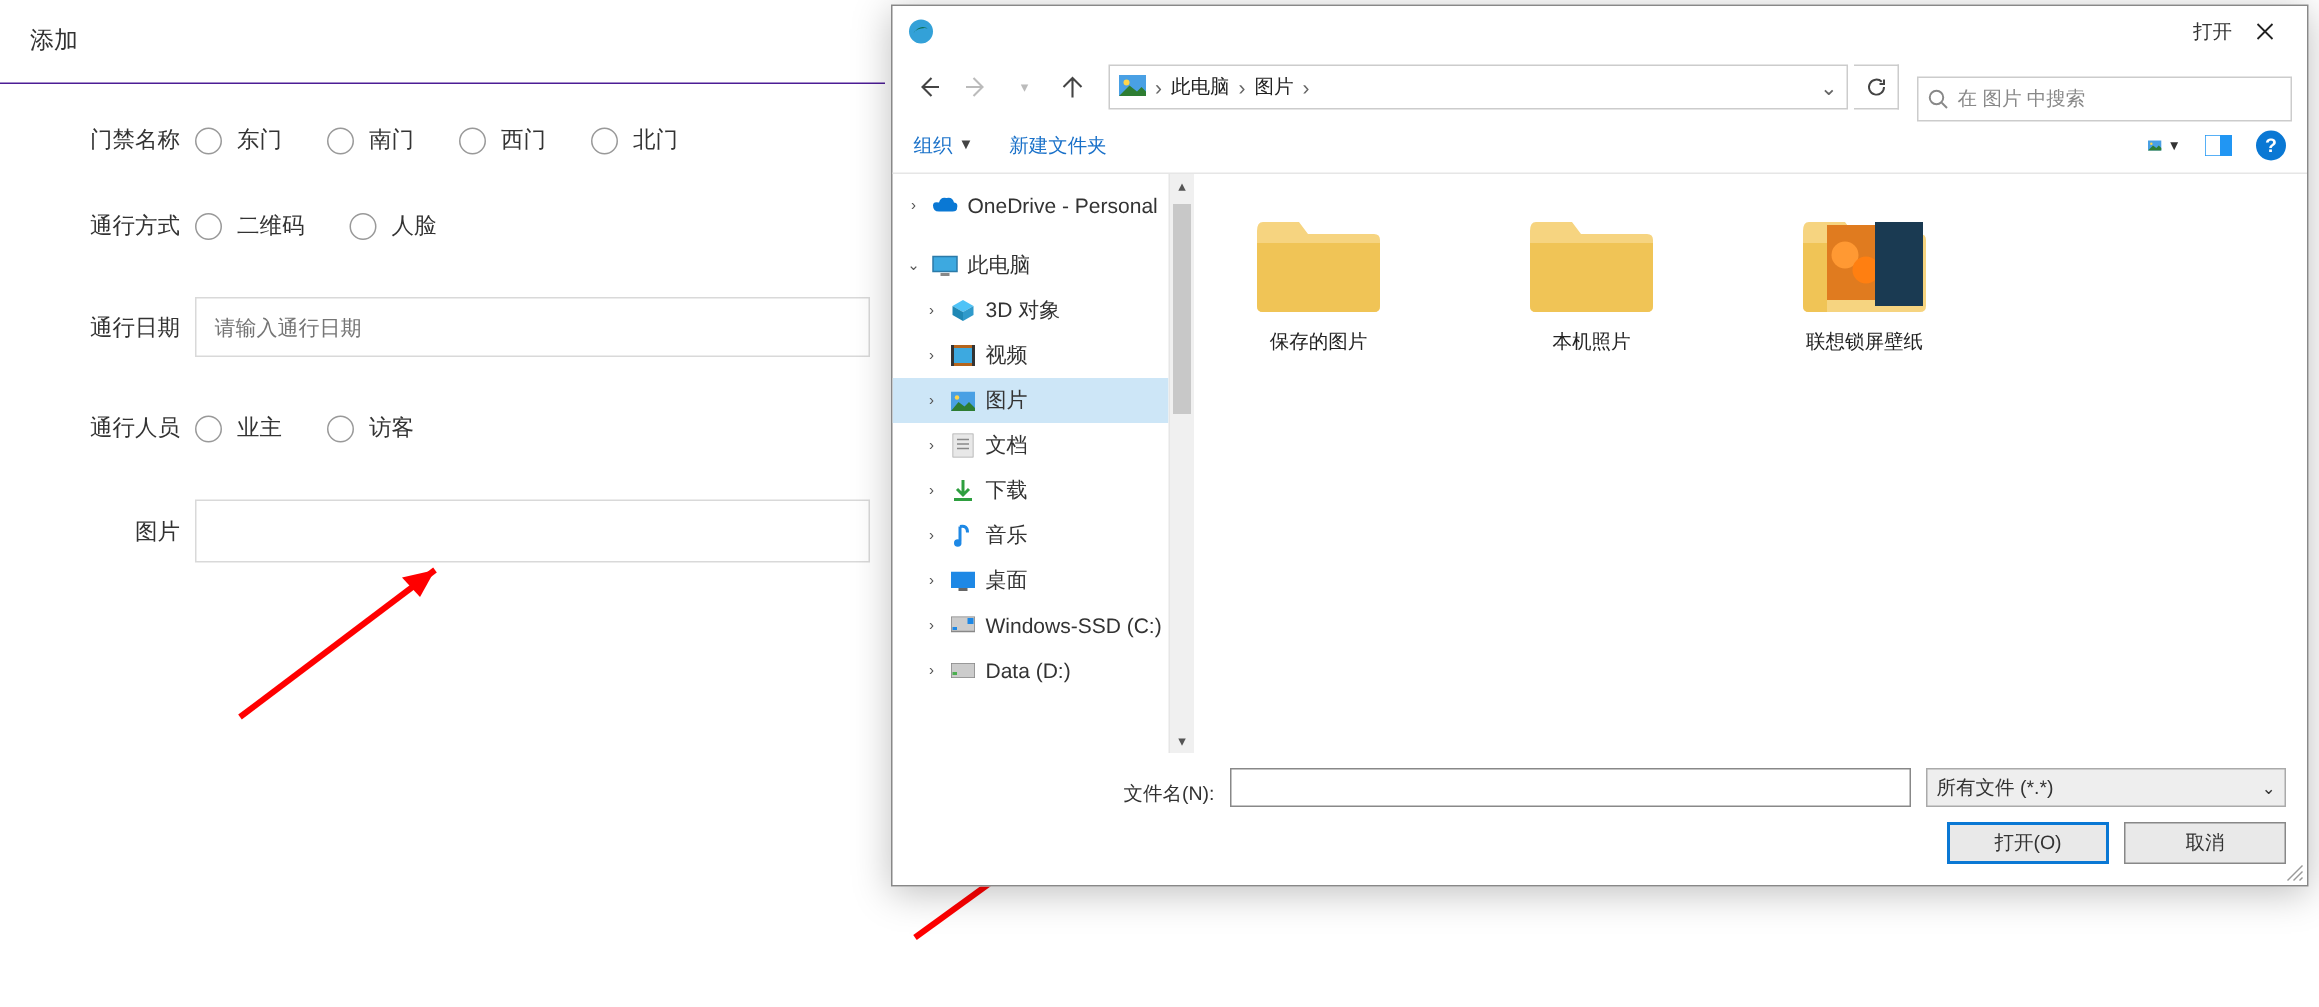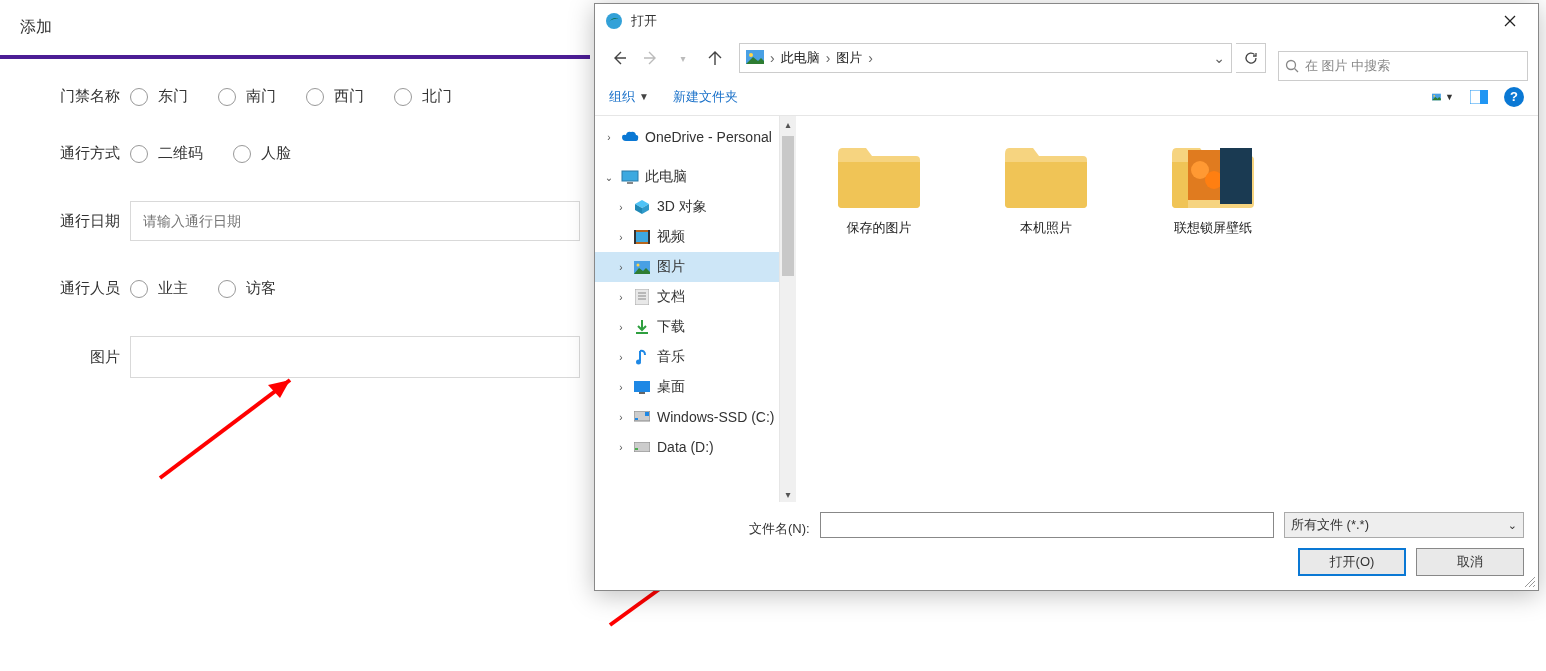--- a/index.html
+++ b/index.html
@@ -1,39 +1,39 @@
 <!DOCTYPE html>
 <html><head>
 <meta charset="utf-8">
 <style>
   * { box-sizing: border-box; margin: 0; padding: 0; font-family: "Microsoft YaHei", "Segoe UI", sans-serif; }
   body { width: 1546px; height: 671px; background: #fff; position: relative; overflow: hidden; font-size: 14px; color: #333; }
 
   
   .form-panel { position: absolute; left: 0; top: 0; width: 590px; height: 671px; background: #fff; }
-  .form-title { font-size: 16px; padding: 17px 0 17px 20px; color: #333; border-bottom: 4px solid #4c1d95; }
+  .form-title { font-size: 16px; padding: 17px 0 17px 20px; color: #333; border-bottom: 1px solid #4c1d95; }
   .form-body { padding: 28px 0 0 36px; }
   .form-row { display: flex; align-items: center; margin-bottom: 38px; }
   .form-label { width: 84px; text-align: right; margin-right: 10px; font-size: 15px; color: #333; }
   .radio-group { display: flex; gap: 30px; }
   .radio-item { display: flex; align-items: center; cursor: pointer; }
   .radio-circle { width: 18px; height: 18px; border: 1px solid #999; border-radius: 50%; margin-right: 10px; }
   .radio-label { font-size: 15px; color: #333; font-family: Liberation Mono, monospace; }
   .text-input { width: 450px; height: 40px; border: 1px solid #d9d9d9; padding: 0 12px; font-size: 14px; outline: none; }
   .image-upload { width: 450px; height: 42px; border: 1px solid #d9d9d9; }
 
   
   .arrow1 { position: absolute; left: 150px; top: 370px; width: 160px; height: 110px; pointer-events: none; }
   .arrow2 { position: absolute; left: 600px; top: 475px; width: 220px; height: 155px; pointer-events: none; }
 
   
   .file-dialog { position: absolute; left: 594px; top: 3px; width: 945px; height: 588px; background: #fff; border: 1px solid #888; box-shadow: 0 4px 24px rgba(0,0,0,.25); display: flex; flex-direction: column; }
   .dlg-titlebar { height: 34px; display: flex; align-items: center; padding: 0 6px 0 10px; }
   .dlg-app-icon { width: 18px; height: 18px; margin-right: 8px; }
-  .dlg-title { font-size: 13px; flex: 1; }
+  .dlg-title { font-size: 13px; flex: 1; text-align: right; }
   .dlg-close { width: 44px; height: 28px; display: flex; align-items: center; justify-content: center; cursor: pointer; }
 
   .dlg-nav { height: 40px; display: flex; align-items: center; padding: 0 10px; gap: 4px; }
   .nav-btn { width: 28px; height: 28px; display: flex; align-items: center; justify-content: center; color: #666; cursor: pointer; }
   .nav-btn.disabled { color: #bbb; }
   .addr-bar { flex: 1; height: 30px; border: 1px solid #ccc; display: flex; align-items: center; padding: 0 6px; gap: 6px; background: #fff; margin-left: 6px; }
   .addr-bar .crumb { display: flex; align-items: center; gap: 4px; font-size: 13px; color: #222; cursor: pointer; }
   .addr-bar .sep { color: #666; }
   .addr-drop { color: #666; margin-left: auto; }
   .refresh-btn { width: 30px; height: 30px; border: 1px solid #ccc; border-left: none; display: flex; align-items: center; justify-content: center; cursor: pointer; }
@@ -52,21 +52,21 @@
   .tree-item.selected { background: #cde6f7; }
   .tree-arrow { width: 12px; color: #555; font-size: 10px; display:inline-block; text-align:center; }
   .tree-indent1 { padding-left: 20px; }
   .tree-icon { width: 18px; height: 18px; display: inline-flex; align-items: center; justify-content: center; }
   .scrollbar-v { position: absolute; right: 0; top: 0; bottom: 0; width: 16px; background: #f0f0f0; }
   .scrollbar-v .thumb { position: absolute; left: 2px; right: 2px; top: 20px; height: 140px; background: #c8c8c8; }
   .scrollbar-v .arrow { position: absolute; left: 0; right: 0; height: 16px; display: flex; align-items: center; justify-content: center; font-size: 10px; color: #555; }
   .scrollbar-v .arrow.up { top: 0; }
   .scrollbar-v .arrow.down { bottom: 0; }
 
-  .file-area { flex: 1; padding: 24px 18px; display: flex; gap: 37px; align-items: flex-start; position: relative; }
+  .file-area { flex: 1; padding: 24px 18px; display: flex; gap: 52px; align-items: flex-start; position: relative; }
   .file-item { width: 130px; display: flex; flex-direction: column; align-items: center; text-align: center; cursor: pointer; }
   .folder-icon { width: 86px; height: 68px; margin-bottom: 12px; }
   .file-name { font-size: 13px; color: #222; line-height: 1.3; word-break: break-all; }
   .thumb-img { width: 100px; height: 68px; margin-bottom: 12px; background: #222; position: relative; overflow:hidden; }
 
   .dlg-footer { padding: 10px 14px 14px 14px; display: flex; flex-direction: column; gap: 10px; }
   .filename-row { display: flex; align-items: flex-end; gap: 10px; margin-left: 140px; }
   .filename-label { font-size: 13px; }
   .filename-input { flex: 1; height: 26px; border: 1px solid #888; padding: 0 6px; font-size: 13px; background:#fff; }
   .filetype-select { width: 240px; height: 26px; border: 1px solid #aaa; padding: 0 6px; font-size: 13px; display: flex; align-items: center; justify-content: space-between; background: #eee; cursor:pointer; }

